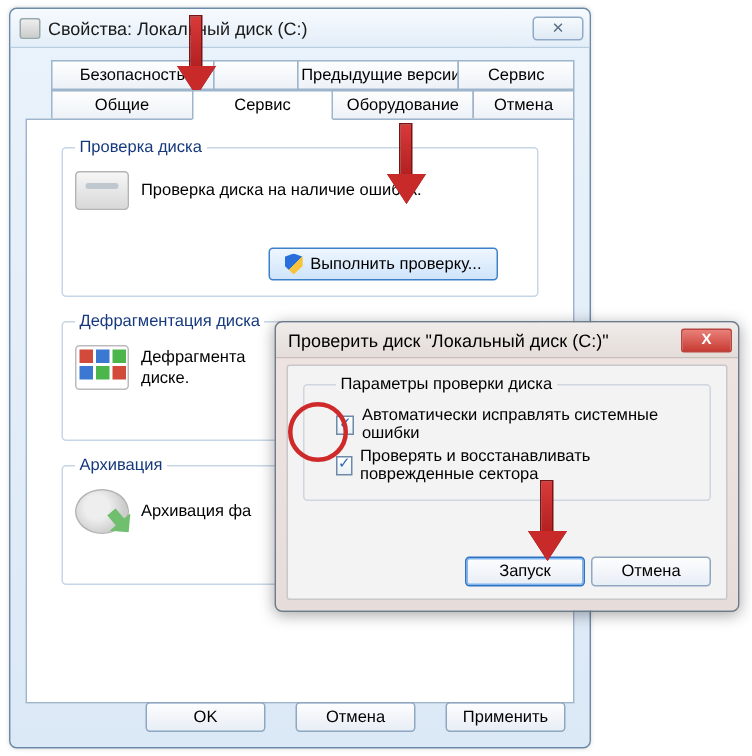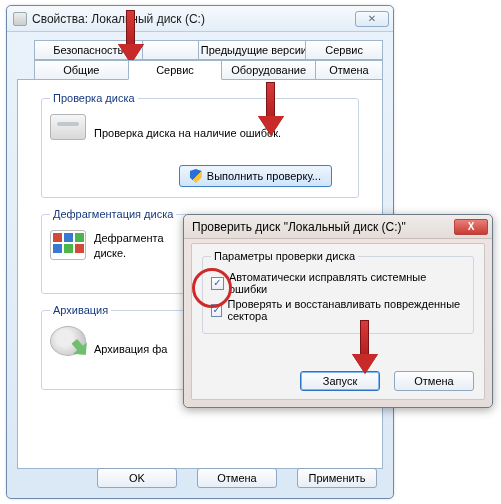--- a/index.html
+++ b/index.html
@@ -86,21 +86,21 @@
     margin: 4px 0 10px 0;
     padding: 6px 8px 10px 8px;
   }
   fieldset.group legend {
     font-size: 11px;
     padding: 0 3px;
     color: #16397e;
   }
   .group-row {
     display:flex;
-    align-items:flex-end;
+    align-items:center;
     gap: 8px;
     margin-top: 4px;
   }
   .disk-glyph {
     width: 36px; height: 26px;
     background: linear-gradient(#f6f6f6,#d8d8d8);
     border: 1px solid #b4b4b4;
     border-radius: 3px;
     position: relative;
   }
@@ -206,34 +206,34 @@
   .dlg2-body {
     position:absolute; left:7px; right:7px; top:28px; bottom:7px;
     background:#f3f3f3;
     border:1px solid #c8c8c8;
     border-radius:2px;
     padding: 6px 8px;
   }
   .dlg2 fieldset {
     border:1px solid #cfd6df;
     border-radius:3px;
-    padding: 6px 8px 8px 8px;
+    padding: 6px 8px 8px 21px;
   }
   .dlg2 legend { font-size:11px; padding:0 3px; }
   .chk-row { display:flex; align-items:center; gap:5px; margin:3px 0; font-size:11px; }
   .chk {
     width:13px; height:13px;
     border:1px solid #6f8aa8;
     background:linear-gradient(#fff,#eaf0f7);
     display:flex; align-items:center; justify-content:center;
     font-size:10px; color:#2a65b2; line-height:1;
   }
   .dlg2-btns {
     position:absolute; right:10px; bottom:8px;
-    display:flex; gap:14px;
+    display:flex; gap:4px;
   }
   .dlg2-btns .std-btn.primary {
     border-color:#2f72c4;
     box-shadow:0 0 0 1px #7fb6ef inset;
   }
 
   
   .arrow {
     position:absolute;
     width: 26px; height: 56px;

